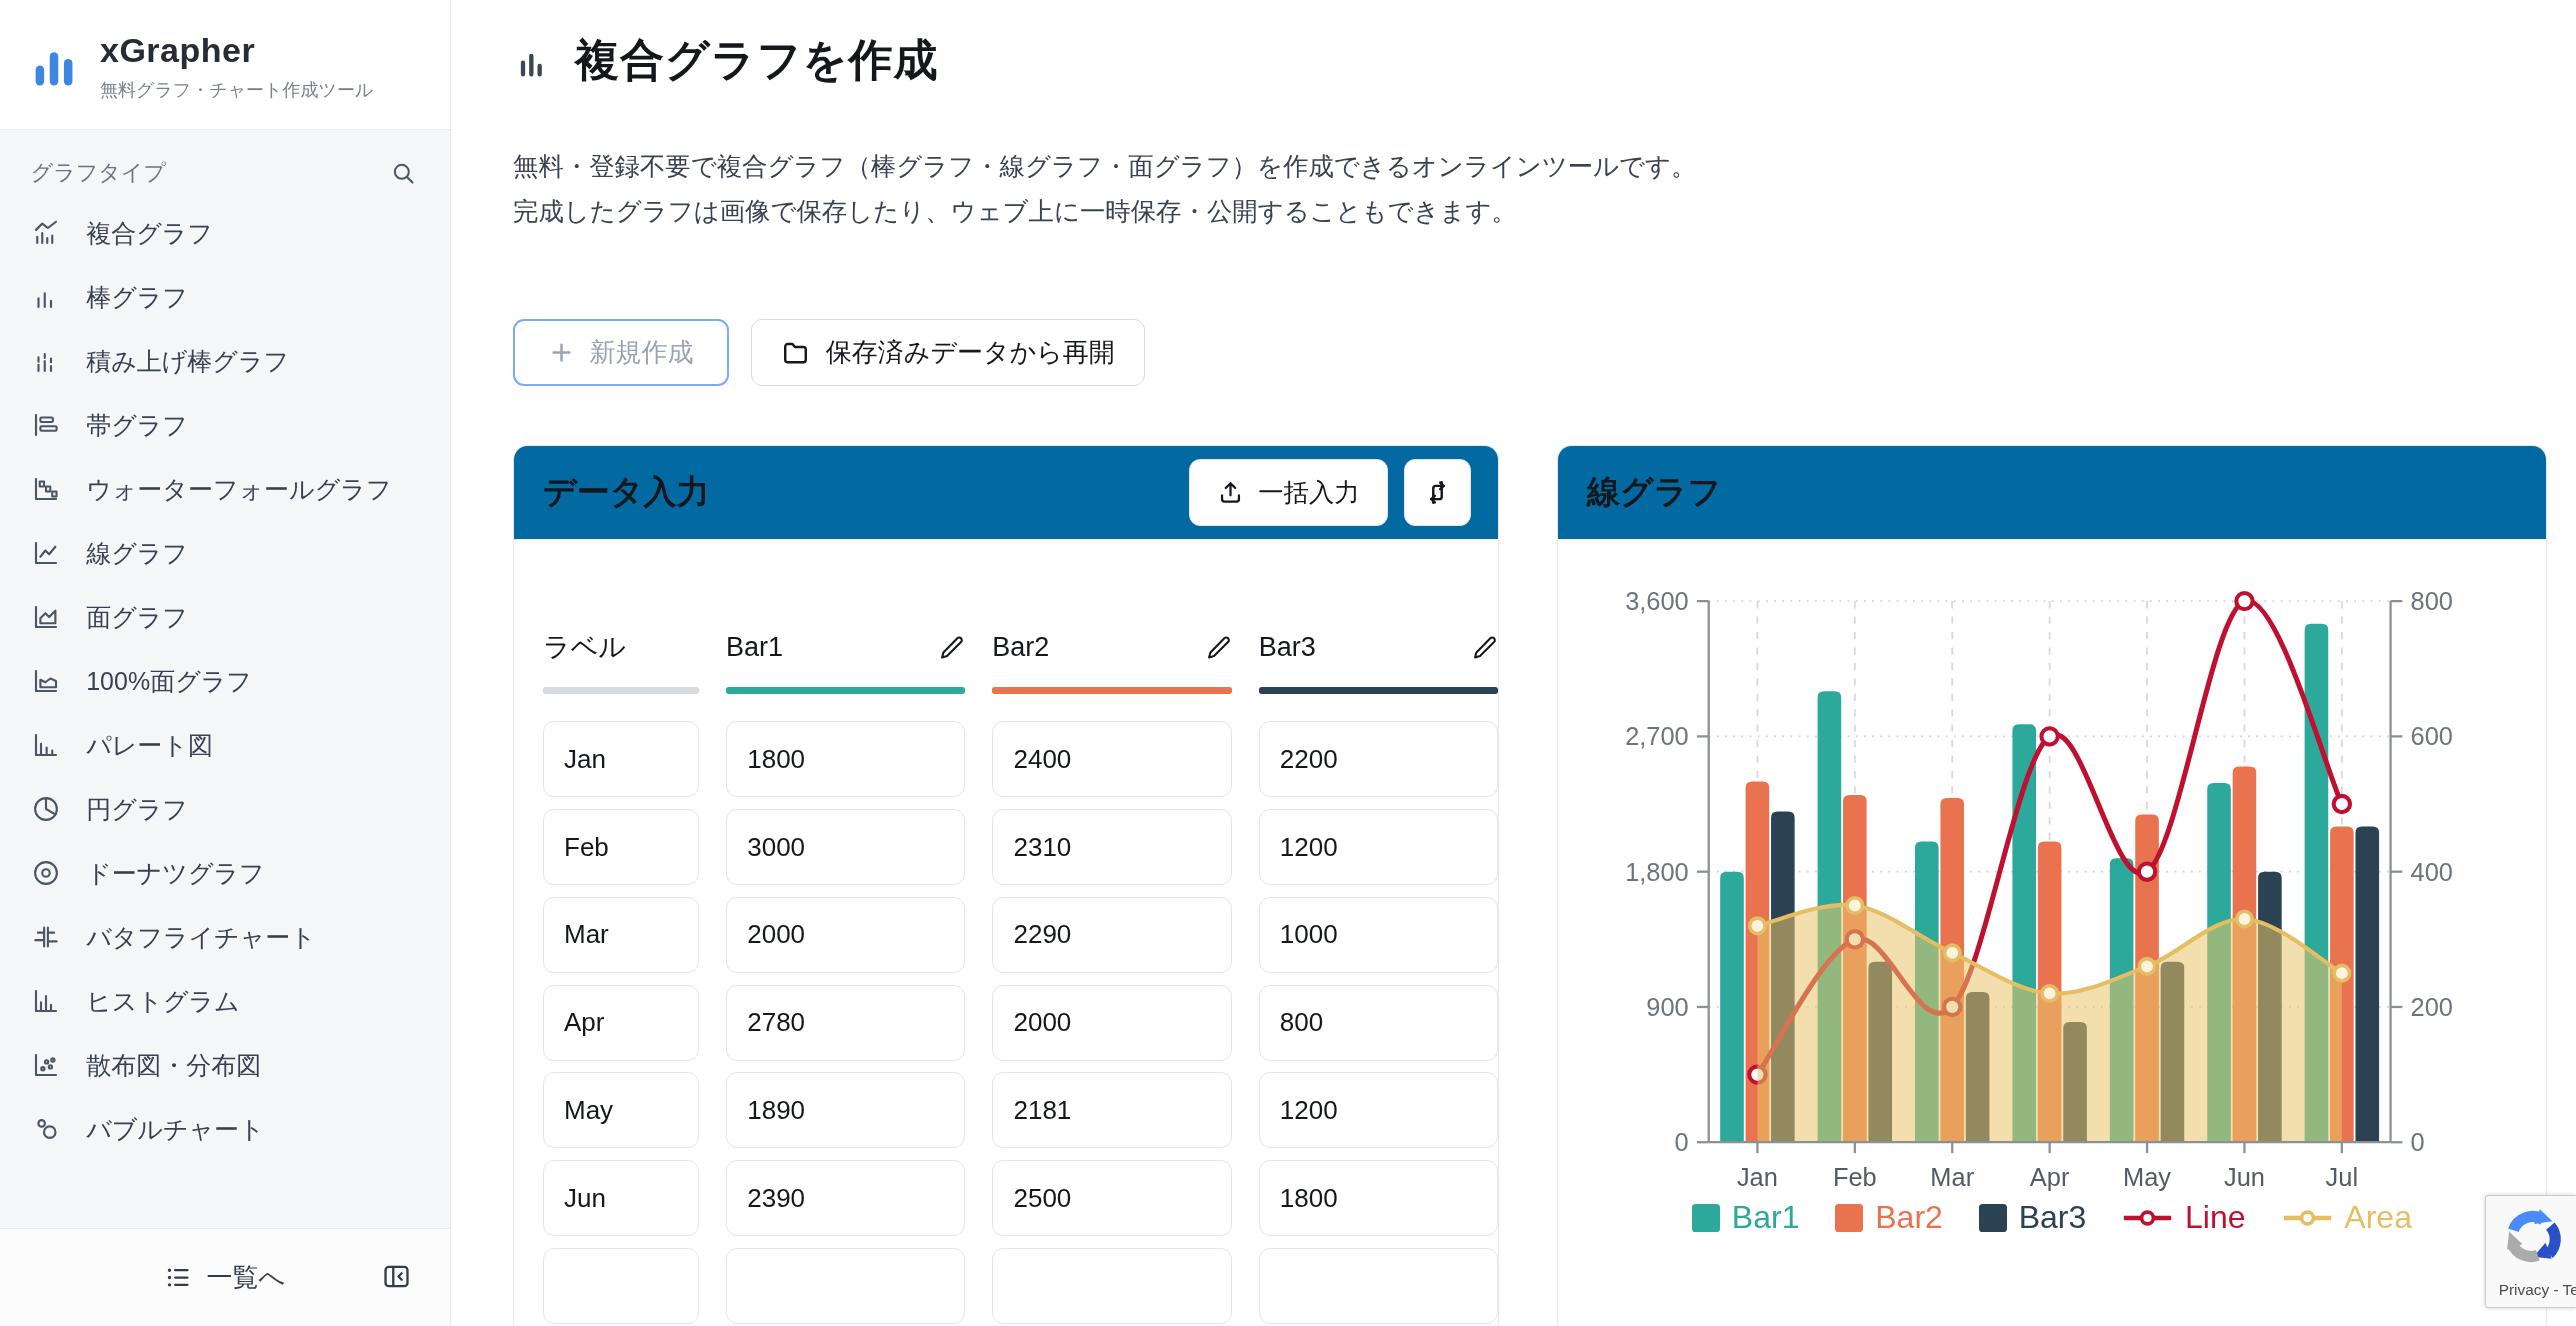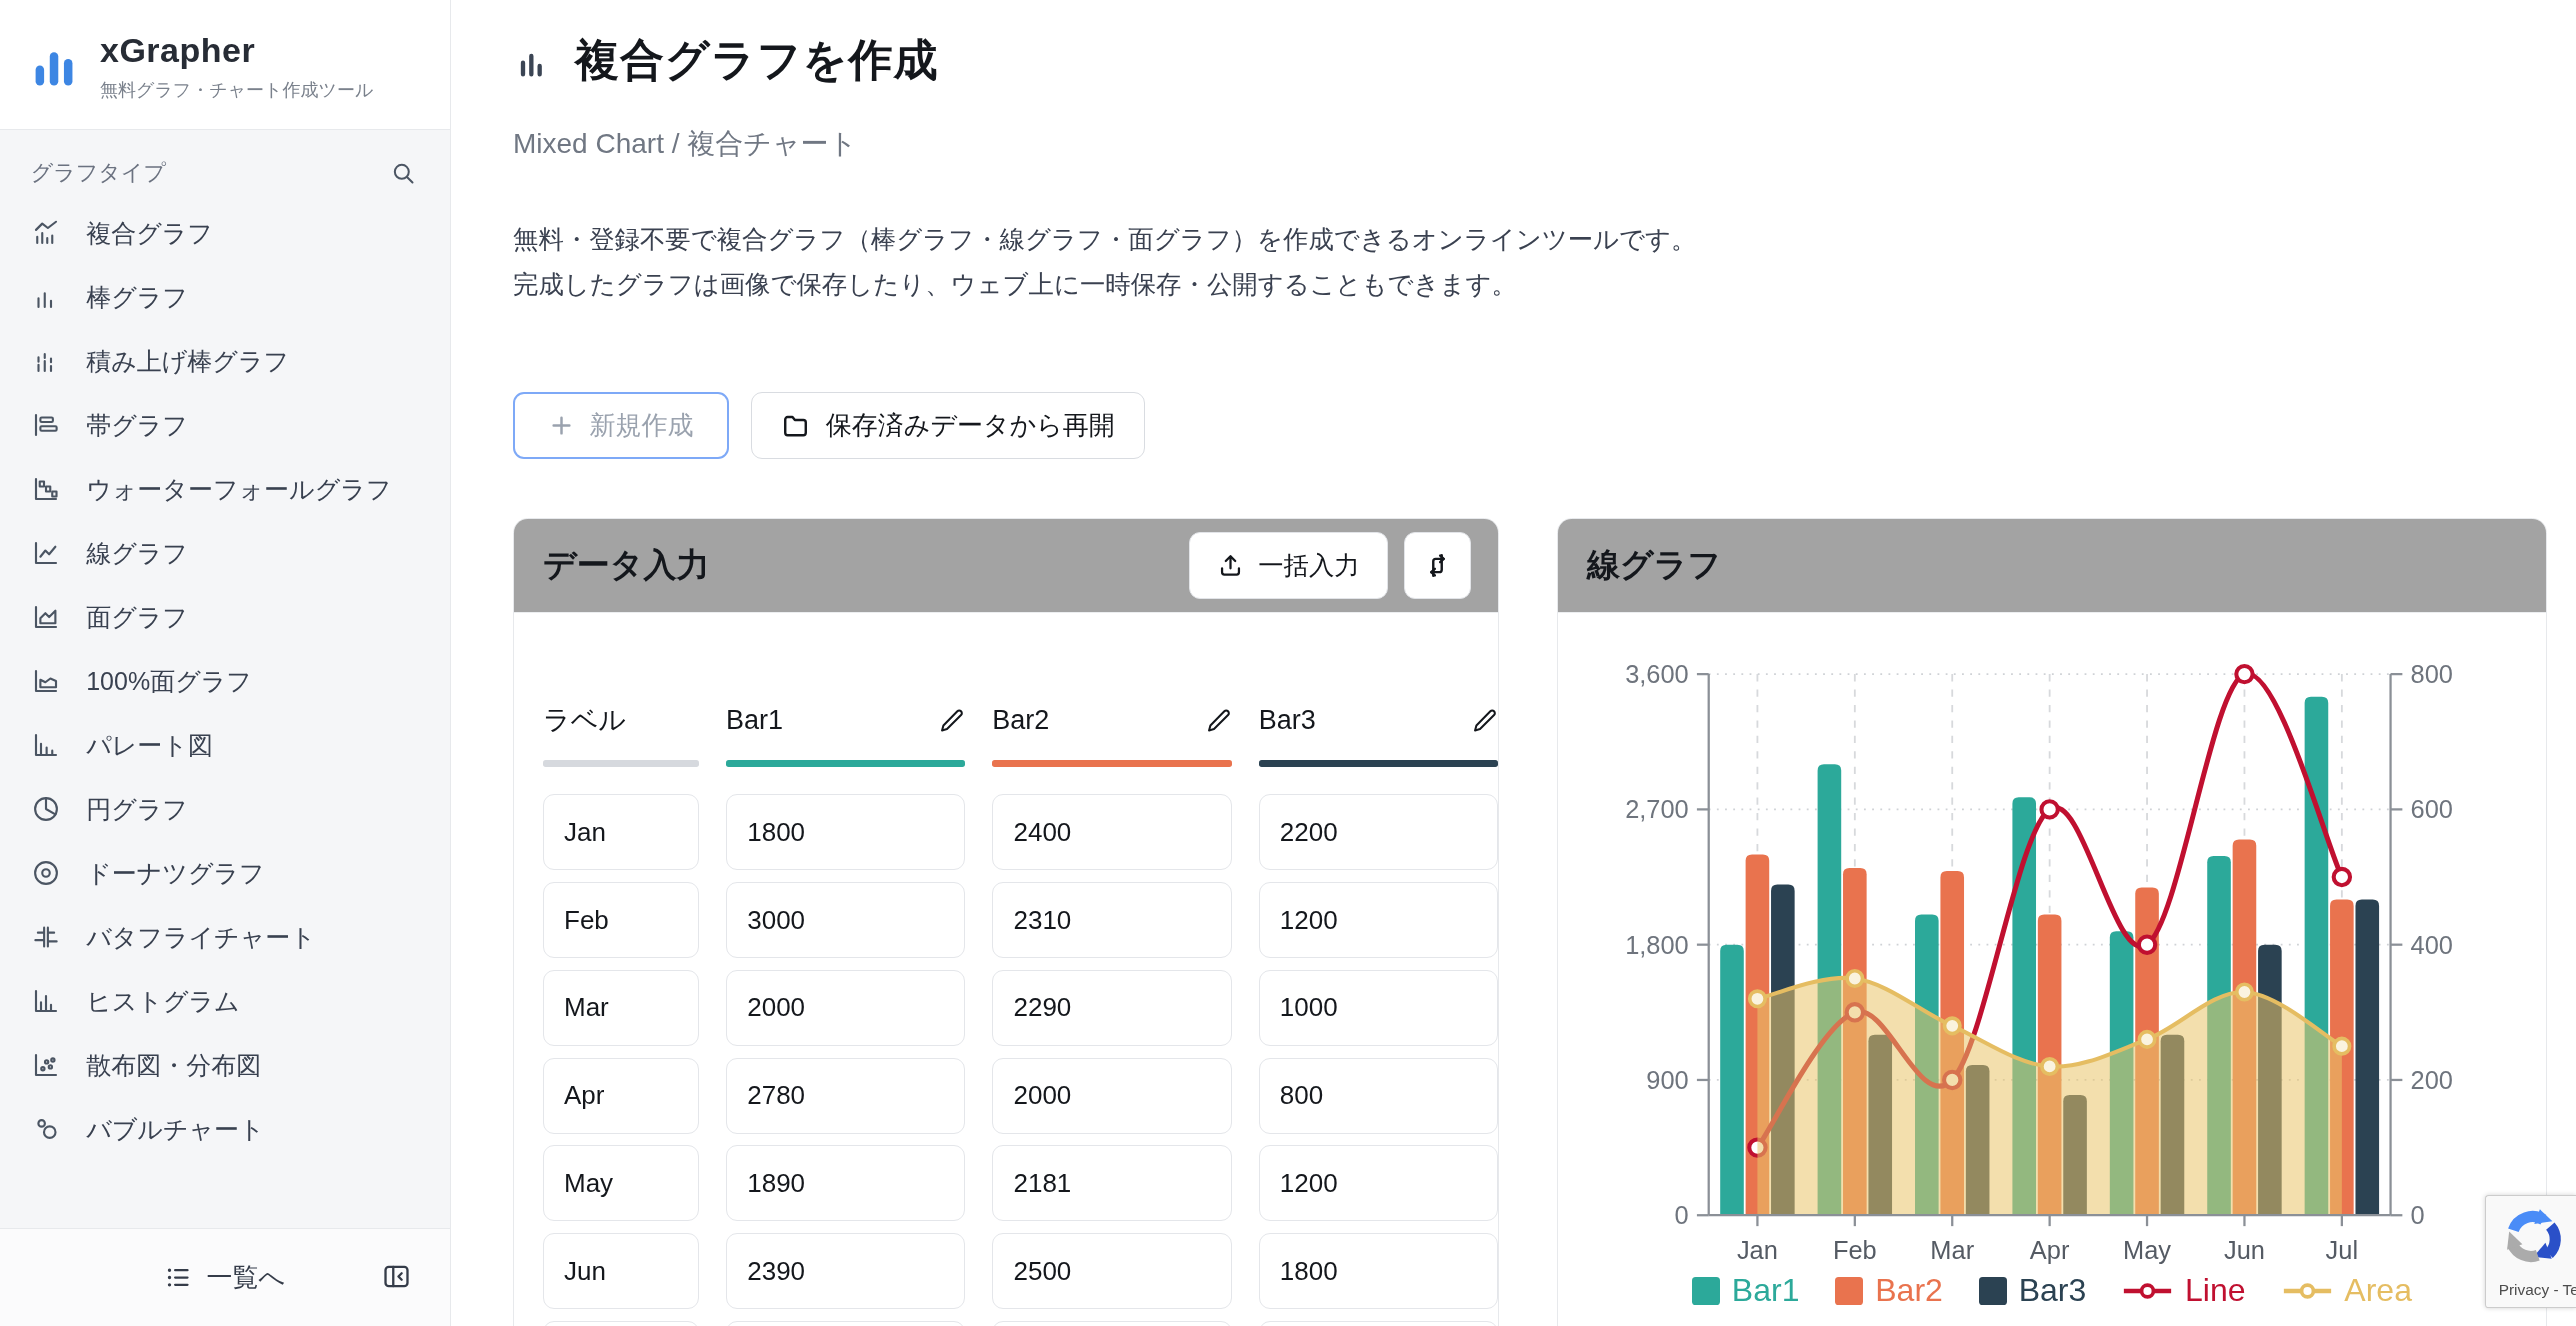--- a/index.html
+++ b/index.html
@@ -31,21 +31,21 @@
   .desc-block{margin-top:54px;}
   .desc-block p{margin:0;font-size:25.4px;line-height:45px;color:#3a4150;}
   .btn-row{display:flex;gap:22px;margin-top:85px;}
   button{font-family:inherit;background:#fff;cursor:pointer;}
   .btn-new{display:flex;align-items:center;gap:14.5px;height:67px;padding:0 33px;border:2.7px solid #7ea9f7;border-radius:11px;font-size:26px;color:#9aa2ae;}
   .btn-resume{display:flex;align-items:center;gap:16.3px;height:67px;padding:0 29px;border:1.8px solid #d9dce1;border-radius:11px;font-size:26px;color:#14171c;}
   .panels{display:flex;gap:58px;margin-top:59px;}
   .panel{border:1.8px solid #e7e9ec;border-radius:14.5px;background:#fff;height:999px;overflow:hidden;}
   .data-panel{width:986px;min-width:986px;}
   .preview-panel{width:990px;min-width:990px;}
-  .panel-head{height:94px;background:#a3a3a3;border-bottom:1.8px solid #eceef0;display:flex;align-items:center;justify-content:space-between;padding:0 27px 0 29px;}
+  .panel-head{height:94px;background:#0369a1;border-bottom:1.8px solid #eceef0;display:flex;align-items:center;justify-content:space-between;padding:0 27px 0 29px;}
   .panel-head h2{font-size:33px;margin:0;color:#14171c;font-weight:bold;}
   .head-actions{display:flex;gap:16.3px;}
   .btn-bulk{display:flex;align-items:center;gap:14.5px;height:67px;padding:0 27px;border:1.8px solid #e2e4e8;border-radius:11px;font-size:25.4px;color:#14171c;}
   .btn-sq{width:67px;height:67px;border:1.8px solid #e2e4e8;border-radius:11px;display:flex;align-items:center;justify-content:center;}
 
   
   .table-wrap{padding:36px 0 0 29px;overflow:hidden;position:relative;}
   .thead{display:flex;gap:27px;margin-top:51px;}
   .tcol{position:relative;}
   .tcol .cl{display:flex;align-items:center;justify-content:space-between;height:40px;font-size:27px;color:#14171c;}
@@ -224,21 +224,20 @@
     </div>
   </aside>
 
   <main>
     <div class="page-head">
       <svg width="40" height="40" viewBox="0 0 24 24" fill="none" stroke="#3b4554" stroke-width="2.6" stroke-linecap="round">
         <path d="M6 20v-7M11 20V9M16 20v-5"></path>
       </svg>
       <h1>複合グラフを作成</h1>
     </div>
-    <div class="page-sub">Mixed Chart / 複合チャート</div>
     <div class="desc-block">
       <p>無料・登録不要で複合グラフ（棒グラフ・線グラフ・面グラフ）を作成できるオンラインツールです。</p>
       <p>完成したグラフは画像で保存したり、ウェブ上に一時保存・公開することもできます。</p>
     </div>
 
     <div class="btn-row">
       <button class="btn-new">
         <svg width="27" height="27" viewBox="0 0 24 24" fill="none" stroke="#9aa2ae" stroke-width="2.2" stroke-linecap="round">
             <path d="M12 5v14M5 12h14"></path>
           </svg>

